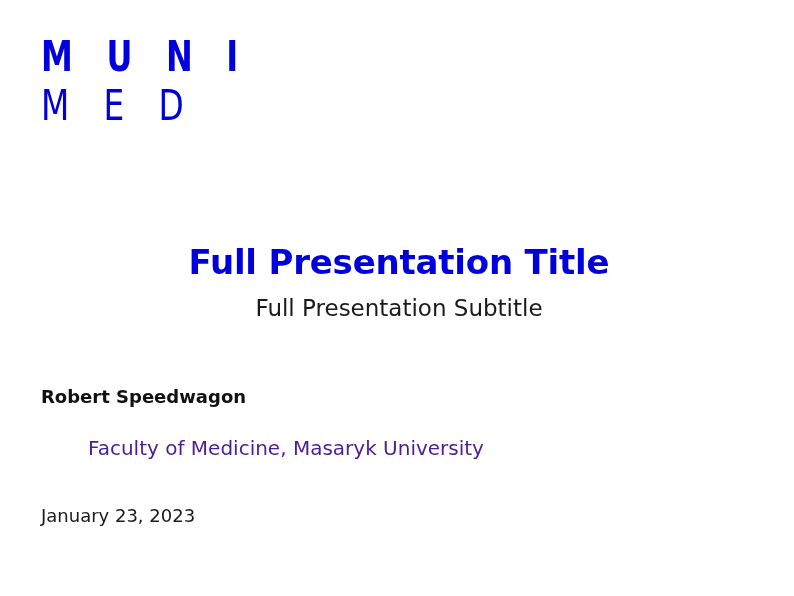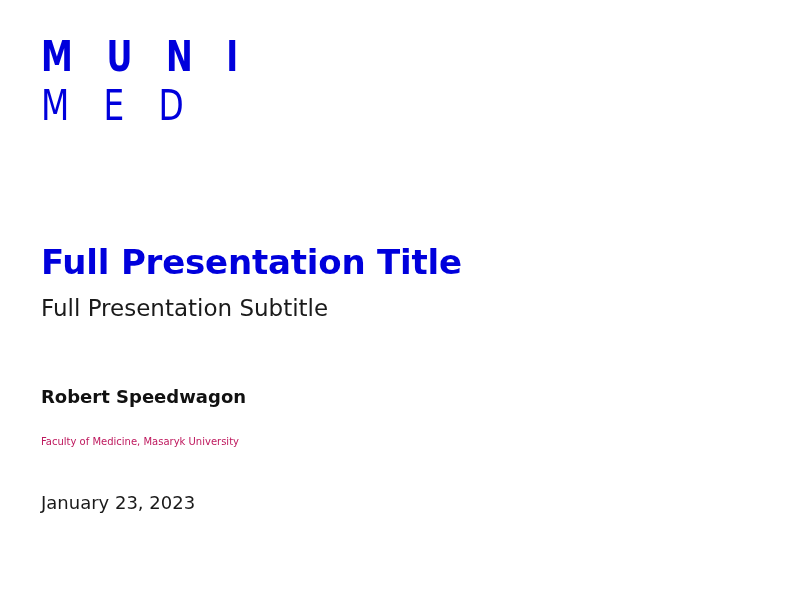--- a/index.html
+++ b/index.html
@@ -48,23 +48,24 @@
     font-size: 40px;
     font-weight: 400;
     letter-spacing: 14.5px;
     transform: scaleX(0.82) scaleY(1.06);
     transform-origin: left top;
   }
 
   
   .title-block {
     position: absolute;
-    left: 41px;
+    left: 49px;
     top: 243px;
     width: 700px;
+    text-align: center;
   }
   .slide-title {
     color: #0000dc;
     font-family: "DejaVu Sans", sans-serif;
     font-size: 34px;
     font-weight: 700;
     letter-spacing: -0.2px;
     line-height: 1.12;
     margin: 0;
     white-space: nowrap;
@@ -95,27 +96,28 @@
     display: block;
     color: #111111;
     font-family: "DejaVu Sans", sans-serif;
     font-size: 18px;
     font-weight: 700;
     line-height: 1.45;
     white-space: nowrap;
   }
   .affiliation {
     display: block;
-    color: #be185d;
+    color: #4c1d95;
     font-family: "DejaVu Sans", sans-serif;
-    font-size: 10px;
+    font-size: 20px;
     font-weight: 400;
     line-height: 1.3;
     margin-top: 25px;
     white-space: nowrap;
+    margin-left: 47px;
   }
   .date {
     display: block;
     color: #1a1a1a;
     font-family: "DejaVu Sans", sans-serif;
     font-size: 18px;
     font-weight: 400;
     line-height: 1.3;
     margin-top: 43px;
     white-space: nowrap;

